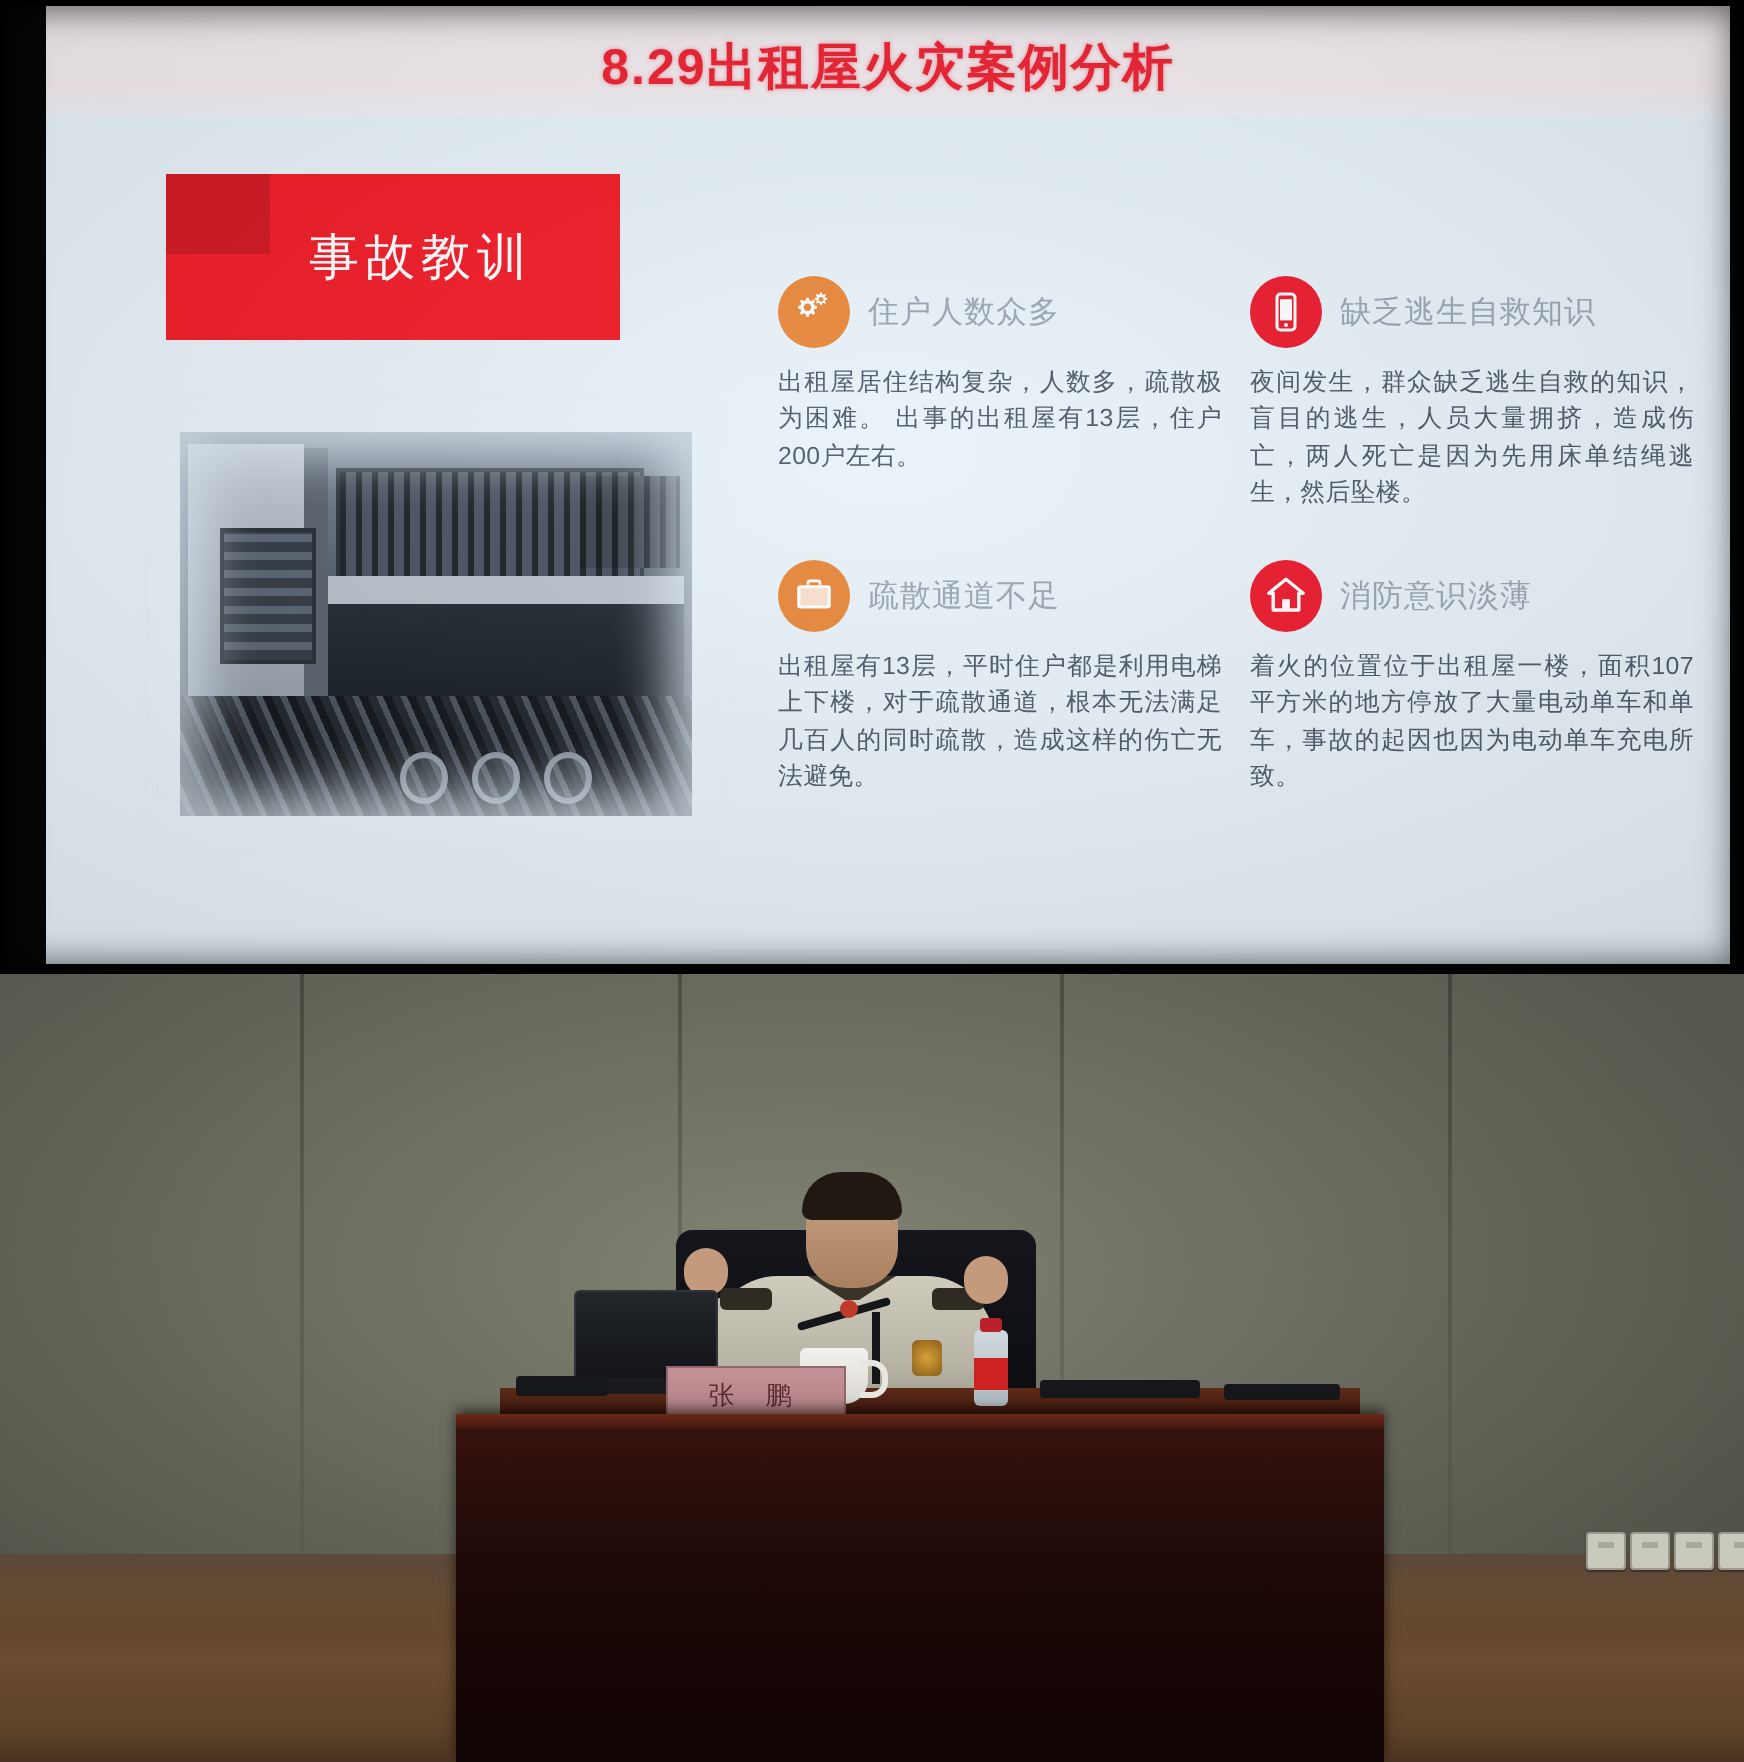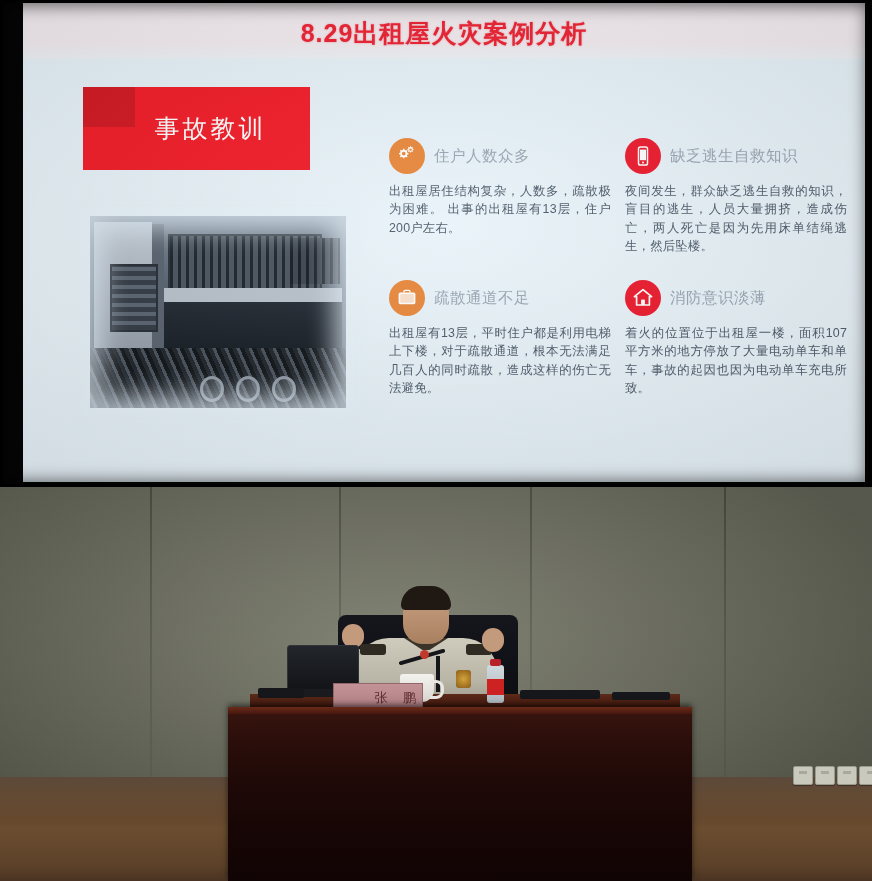--- a/index.html
+++ b/index.html
@@ -70,21 +70,21 @@
   .mic-stand{position:absolute;left:436px;top:656px;width:4px;height:36px;background:#14161a;}
   .cup{position:absolute;left:400px;top:674px;width:34px;height:28px;border-radius:3px 3px 12px 12px;
           background:linear-gradient(180deg,#f3f2ee,#d8d6cf);}
   .cup .handle{position:absolute;left:30px;top:6px;width:11px;height:13px;border:3px solid #e9e7e1;border-left:none;border-radius:0 8px 8px 0;}
   .bottle{position:absolute;left:487px;top:665px;width:17px;height:38px;border-radius:3px;
           background:linear-gradient(180deg,#cfd9de,#aeb9bf);}
   .bottle .label{position:absolute;left:0;top:14px;width:17px;height:16px;background:#cc2222;}
   .bottle .cap{position:absolute;left:3px;top:-6px;width:11px;height:7px;background:#b8202a;border-radius:2px;}
   .nameplate{position:absolute;left:333px;top:683px;width:88px;height:28px;
           background:linear-gradient(180deg,#c49397,#ab7b80);border:1px solid #93666b;
-          display:flex;align-items:center;justify-content:flex-end;}
+          display:flex;align-items:center;justify-content:center;}
   .nameplate span{color:#5a2b30;font-size:13px;letter-spacing:6px;}
   .desk-clutter{position:absolute;background:#15171b;border-radius:2px;}
 
   
   .screen{position:absolute;left:0;top:0;width:872px;height:487px;background:#050505;}
   .slide{position:absolute;left:23px;top:3px;width:842px;height:479px;background:#e9f3f8;overflow:hidden;}
   .slide-topband{position:absolute;left:0;top:0;width:842px;height:56px;
           background:linear-gradient(180deg,#f5eef2 0%,#f3ecf0 70%,#eef2f6 100%);}
   .slide-title{position:absolute;left:0;top:14px;width:842px;text-align:center;
           color:#ee2233;font-size:25px;font-weight:bold;letter-spacing:1px;

